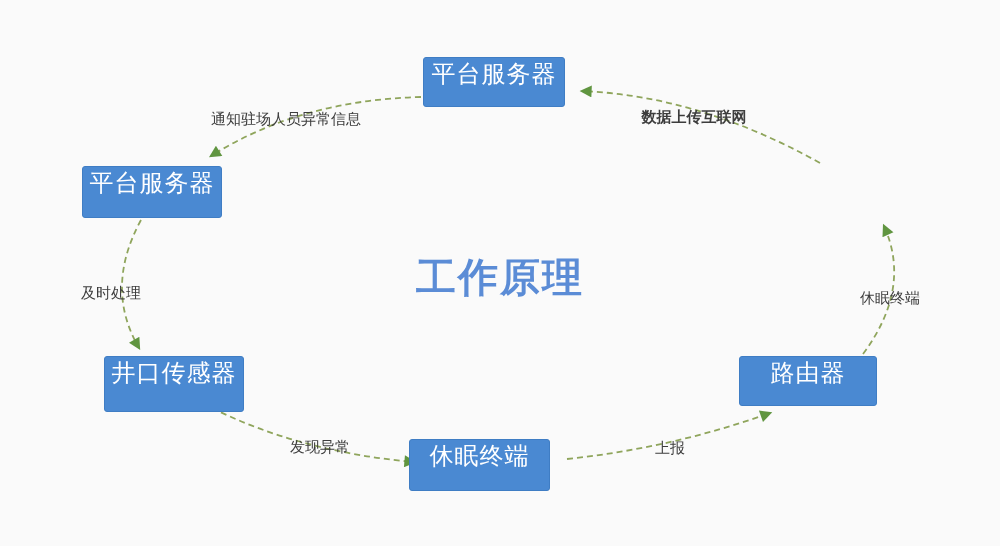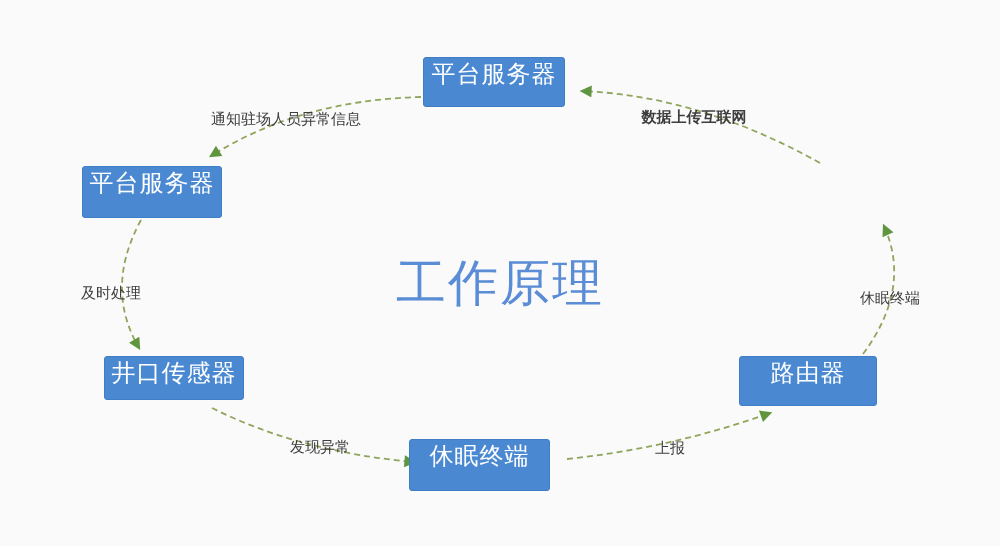--- a/index.html
+++ b/index.html
@@ -40,41 +40,41 @@
     border-radius:3px;
     color:var(--box-text);
     font-size:24px;
     letter-spacing:1px;
     white-space:nowrap;
   }
   .node-platform-server{left:423px;top:57px;width:142px;height:50px;}
   .node-gateway{left:771px;top:166px;width:139px;height:50px;}
   .node-router{left:739px;top:356px;width:138px;height:50px;}
   .node-sleep-terminal{left:409px;top:439px;width:141px;height:52px;}
-  .node-wellhead-sensor{left:104px;top:356px;width:140px;height:44px;}
+  .node-wellhead-sensor{left:104px;top:356px;width:140px;height:56px;}
   .node-field-personnel{left:82px;top:166px;width:140px;height:52px;}
   .edge-label{
     position:absolute;
     transform:translate(-50%,-50%);
     font-size:15px;
     color:var(--edge-label-text);
     white-space:nowrap;
   }
   .el-data-upload{left:694px;top:117px;font-weight:bold;}
   .el-notify{left:286px;top:119px;}
   .el-timely{left:111px;top:293px;}
   .el-anomaly{left:320px;top:447px;}
   .el-report{left:670px;top:448px;}
   .el-forward{left:890px;top:298px;}
   .diagram-title{
     position:absolute;
     left:50%;top:250px;
     transform:translateX(-50%);
-    font-size:50px;
-    font-weight:normal;
+    font-size:40px;
+    font-weight:bold;
     letter-spacing:2px;
     color:var(--title-text);
     white-space:nowrap;
   }
 </style>
 </head>
 <body>
 
 <div class="stage">
 

